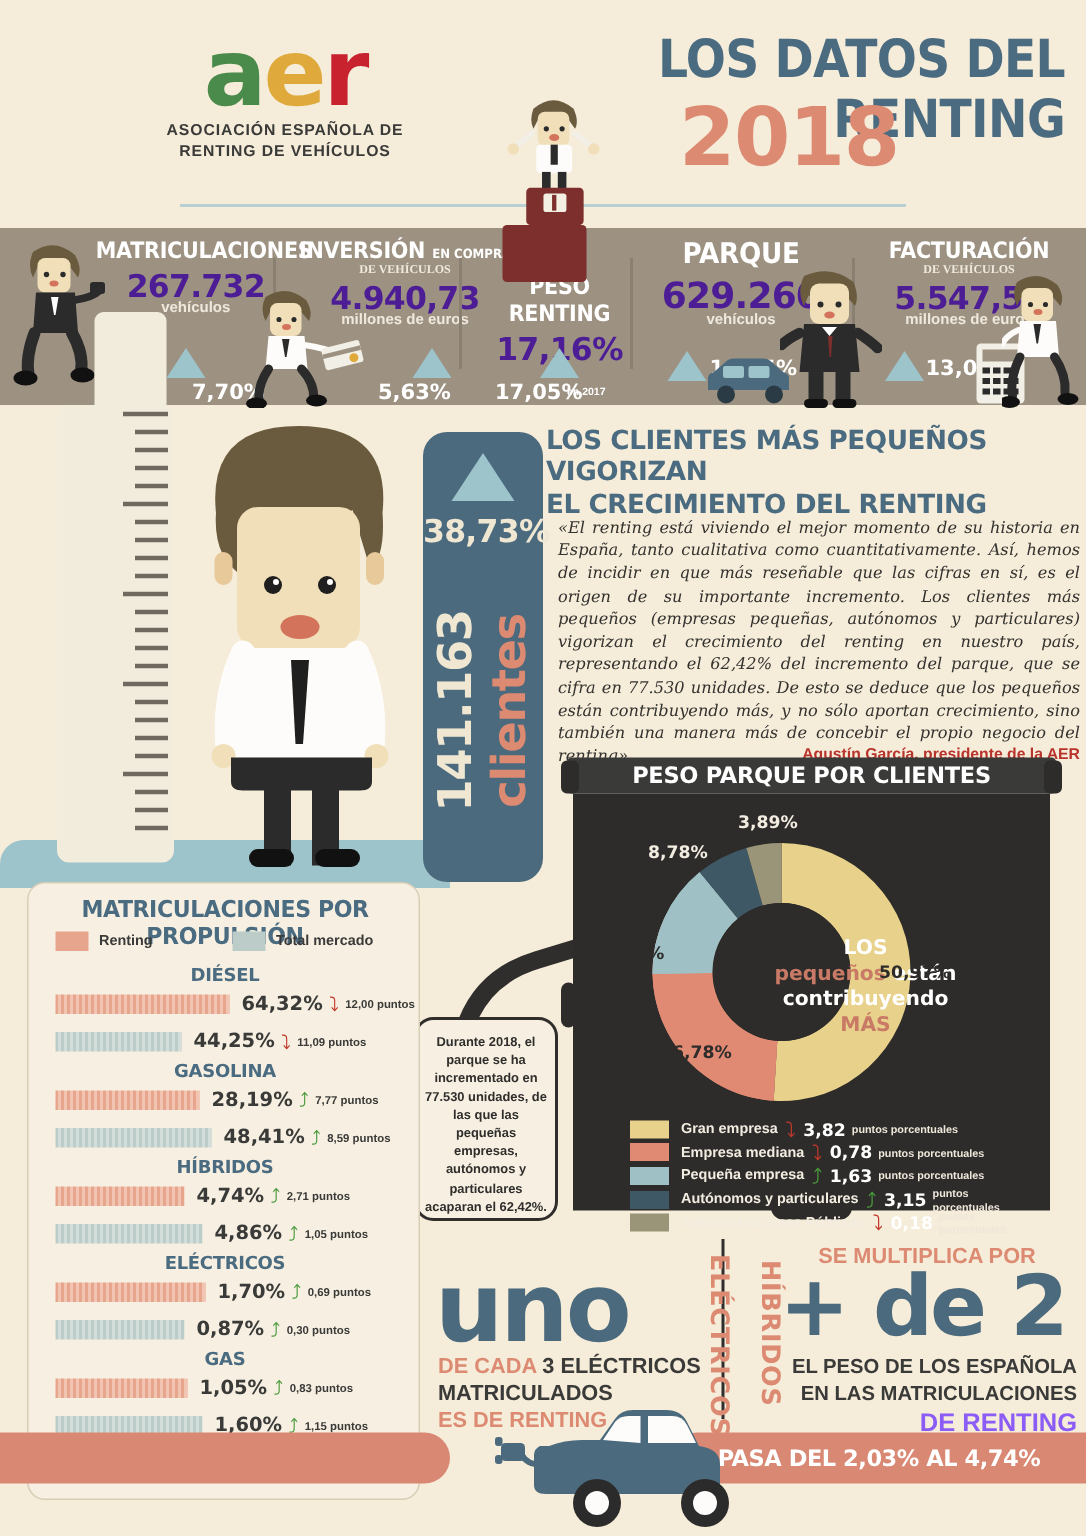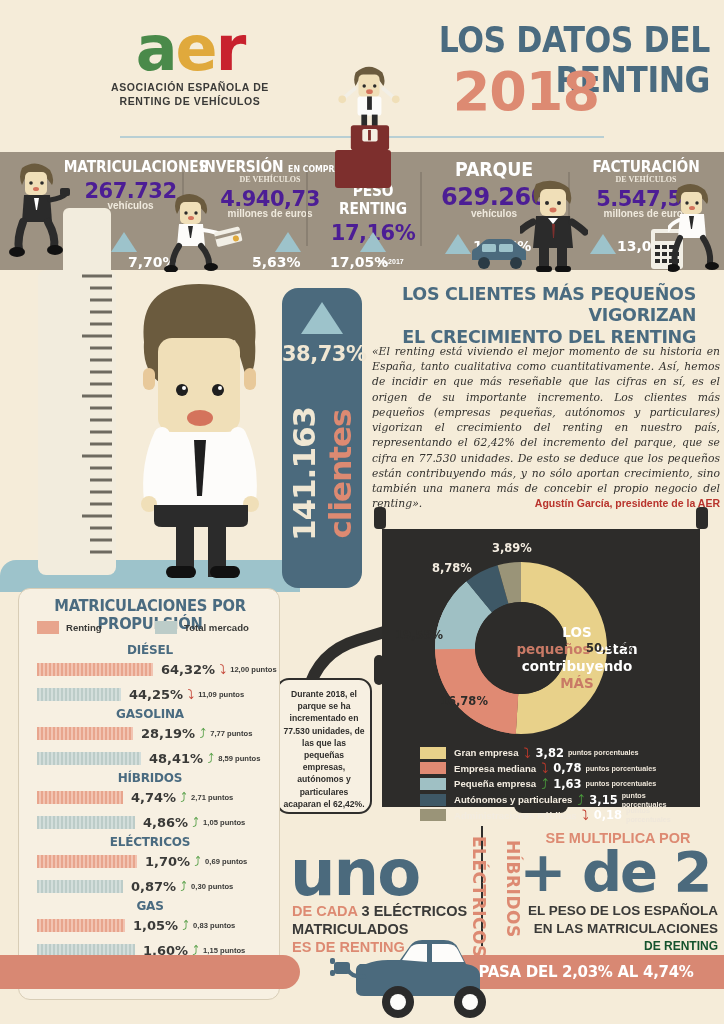--- a/index.html
+++ b/index.html
@@ -49,21 +49,21 @@
   .badge-tri { position: absolute; left: 19px; top: 14px; width: 0; height: 0;
      border-left: 21px solid transparent; border-right: 21px solid transparent; border-bottom: 32px solid #9dc3cb; }
   .badge-pct { position: absolute; left: 0; top: 54px; width: 80px; text-align: center;
      font-family: "DejaVu Sans", sans-serif; font-weight: bold; font-size: 21px; color: #f0e7d3; letter-spacing: -0.5px; }
   .badge-vert { position: absolute; left: -70px; top: 150px; width: 220px; text-align: center;
      transform: rotate(-90deg); font-family: "DejaVu Sans", sans-serif; font-weight: bold; font-size: 31px; letter-spacing: -1px; }
   .badge-vert .num { color: #f0e7d3; }
   .badge-vert .lbl { color: #dd8a72; }
 
   
-  .r-title { position: absolute; left: 352px; top: 284px; width: 344px; text-align: right;
+  .r-title { position: absolute; left: 364px; top: 284px; width: 344px; text-align: left;
      font-family: "DejaVu Sans", sans-serif; font-weight: bold; font-size: 17.5px; color: #4a6b80; line-height: 1.22; letter-spacing: -0.3px; }
   .r-quote { position: absolute; left: 372px; top: 344px; width: 348px;
      font-family: "DejaVu Serif", serif; font-style: italic; font-size: 10.8px; color: #33322f;
      line-height: 1.41; text-align: justify; }
   .r-author { font-style: normal; font-family: "Liberation Sans", sans-serif; font-weight: bold; color: #b8332c; font-size: 10.5px; float: right; }
 
   
   .donut-panel { position: absolute; left: 374px; top: 505px; width: 334px; height: 308px; }
   .donut-head { position: absolute; left: 4px; top: 0; width: 326px; height: 24px; background: #3a3a38;
      border-radius: 3px; color: #fff; text-align: center; line-height: 24px;
@@ -114,21 +114,21 @@
      font-family: "DejaVu Sans", sans-serif; font-weight: bold; font-size: 17px; color: #dd8a72; letter-spacing: 0.5px; white-space: nowrap; }
   .vert-hi { position: absolute; left: 523px; top: 840px; transform: rotate(90deg); transform-origin: left top;
      font-family: "DejaVu Sans", sans-serif; font-weight: bold; font-size: 17px; color: #dd8a72; letter-spacing: 0.5px; white-space: nowrap; }
   .vbar { position: absolute; left: 481px; top: 826px; width: 2px; height: 120px; background: #2f2e2c; }
   .bot-mult { position: absolute; left: 520px; top: 830px; width: 196px; text-align: center;
      font-size: 14.5px; font-weight: bold; color: #dd8a72; }
   .bot-de2 { position: absolute; left: 512px; top: 845px; width: 206px; text-align: center;
      font-family: "DejaVu Sans", sans-serif; font-weight: bold; font-size: 56px; color: #4b6a7d; letter-spacing: -2px; line-height: 0.95; }
   .bot-r1 { position: absolute; left: 470px; top: 903px; width: 248px; text-align: right; font-size: 13.5px; font-weight: bold; color: #3a3a38; }
   .bot-r2 { position: absolute; left: 470px; top: 921px; width: 248px; text-align: right; font-size: 13.5px; font-weight: bold; color: #3a3a38; }
-  .bot-r3 { position: absolute; left: 470px; top: 939px; width: 248px; text-align: right; font-size: 12px; font-weight: bold; color: #14532d; }
+  .bot-r3 { position: absolute; left: 470px; top: 939px; width: 248px; text-align: right; font-size: 17px; font-weight: bold; color: #8b5cf6; }
   .pill { position: absolute; left: 448px; top: 955px; width: 276px; height: 34px; background: #d88873;
      border-radius: 17px 0 0 17px; color: #fff; font-family: "DejaVu Sans", sans-serif; font-weight: bold;
      font-size: 15px; line-height: 34px; text-align: center; letter-spacing: -0.3px; }
   .pill-left { position: absolute; left: 0; top: 955px; width: 300px; height: 34px; background: #d88873; border-radius: 0 17px 17px 0; }
 </style>
 </head>
 <body>
 
 <div class="page">
 
@@ -387,20 +387,21 @@
 
   <svg style="position:absolute;left:300px;top:596px;width:160px;height:100px;pointer-events:none;">
     <path d="M8 96 q10 -40 50 -52 L150 16" stroke="#2f2e2c" stroke-width="12" fill="none" stroke-linecap="round"></path>
     <path d="M120 28 L158 10 L158 22 Z" fill="#fff"></path>
     <path d="M120 28 L158 10" stroke="#fff" stroke-width="3"></path>
   </svg>
 
   <div class="bubble">Durante 2018, el parque se ha incrementado en 77.530 unidades, de las que las pequeñas empresas, autónomos y particulares acaparan el 62,42%.</div>
 
   <div class="donut-panel">
+    <div class="donut-head">PESO PARQUE POR CLIENTES</div>
     <div class="clamp" style="left:0;top:2px;width:12px;height:22px;"></div>
     <div class="clamp" style="left:322px;top:2px;width:12px;height:22px;"></div>
     <div class="clamp" style="left:0;top:150px;width:10px;height:30px;border-radius:5px;"></div>
     <div class="clamp" style="left:140px;top:296px;width:54px;height:12px;border-radius:0 0 8px 8px;"></div>
     <div class="donut-body">
       <svg class="donut-svg" width="198" height="182" viewBox="0 0 198 182">
 
         <g transform="translate(99,91)">
 
           <path d="M 0 -86 A 86 86 0 1 1 -5.24 85.84 L -2.80 45.92 A 46 46 0 1 0 0 -46 Z" fill="#e8d18a"></path>

